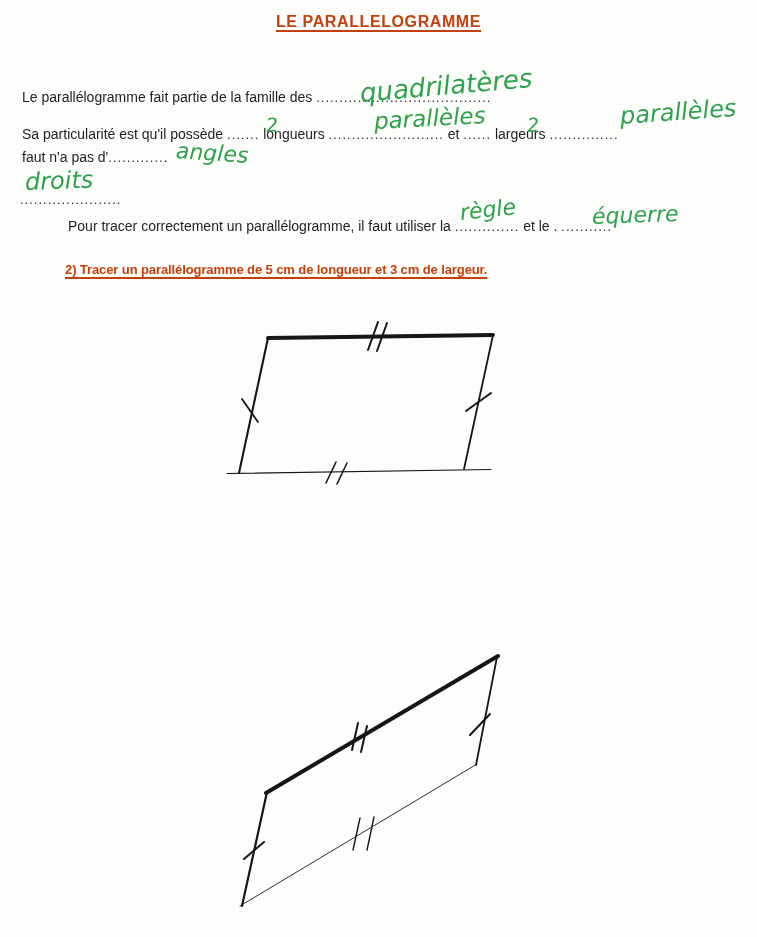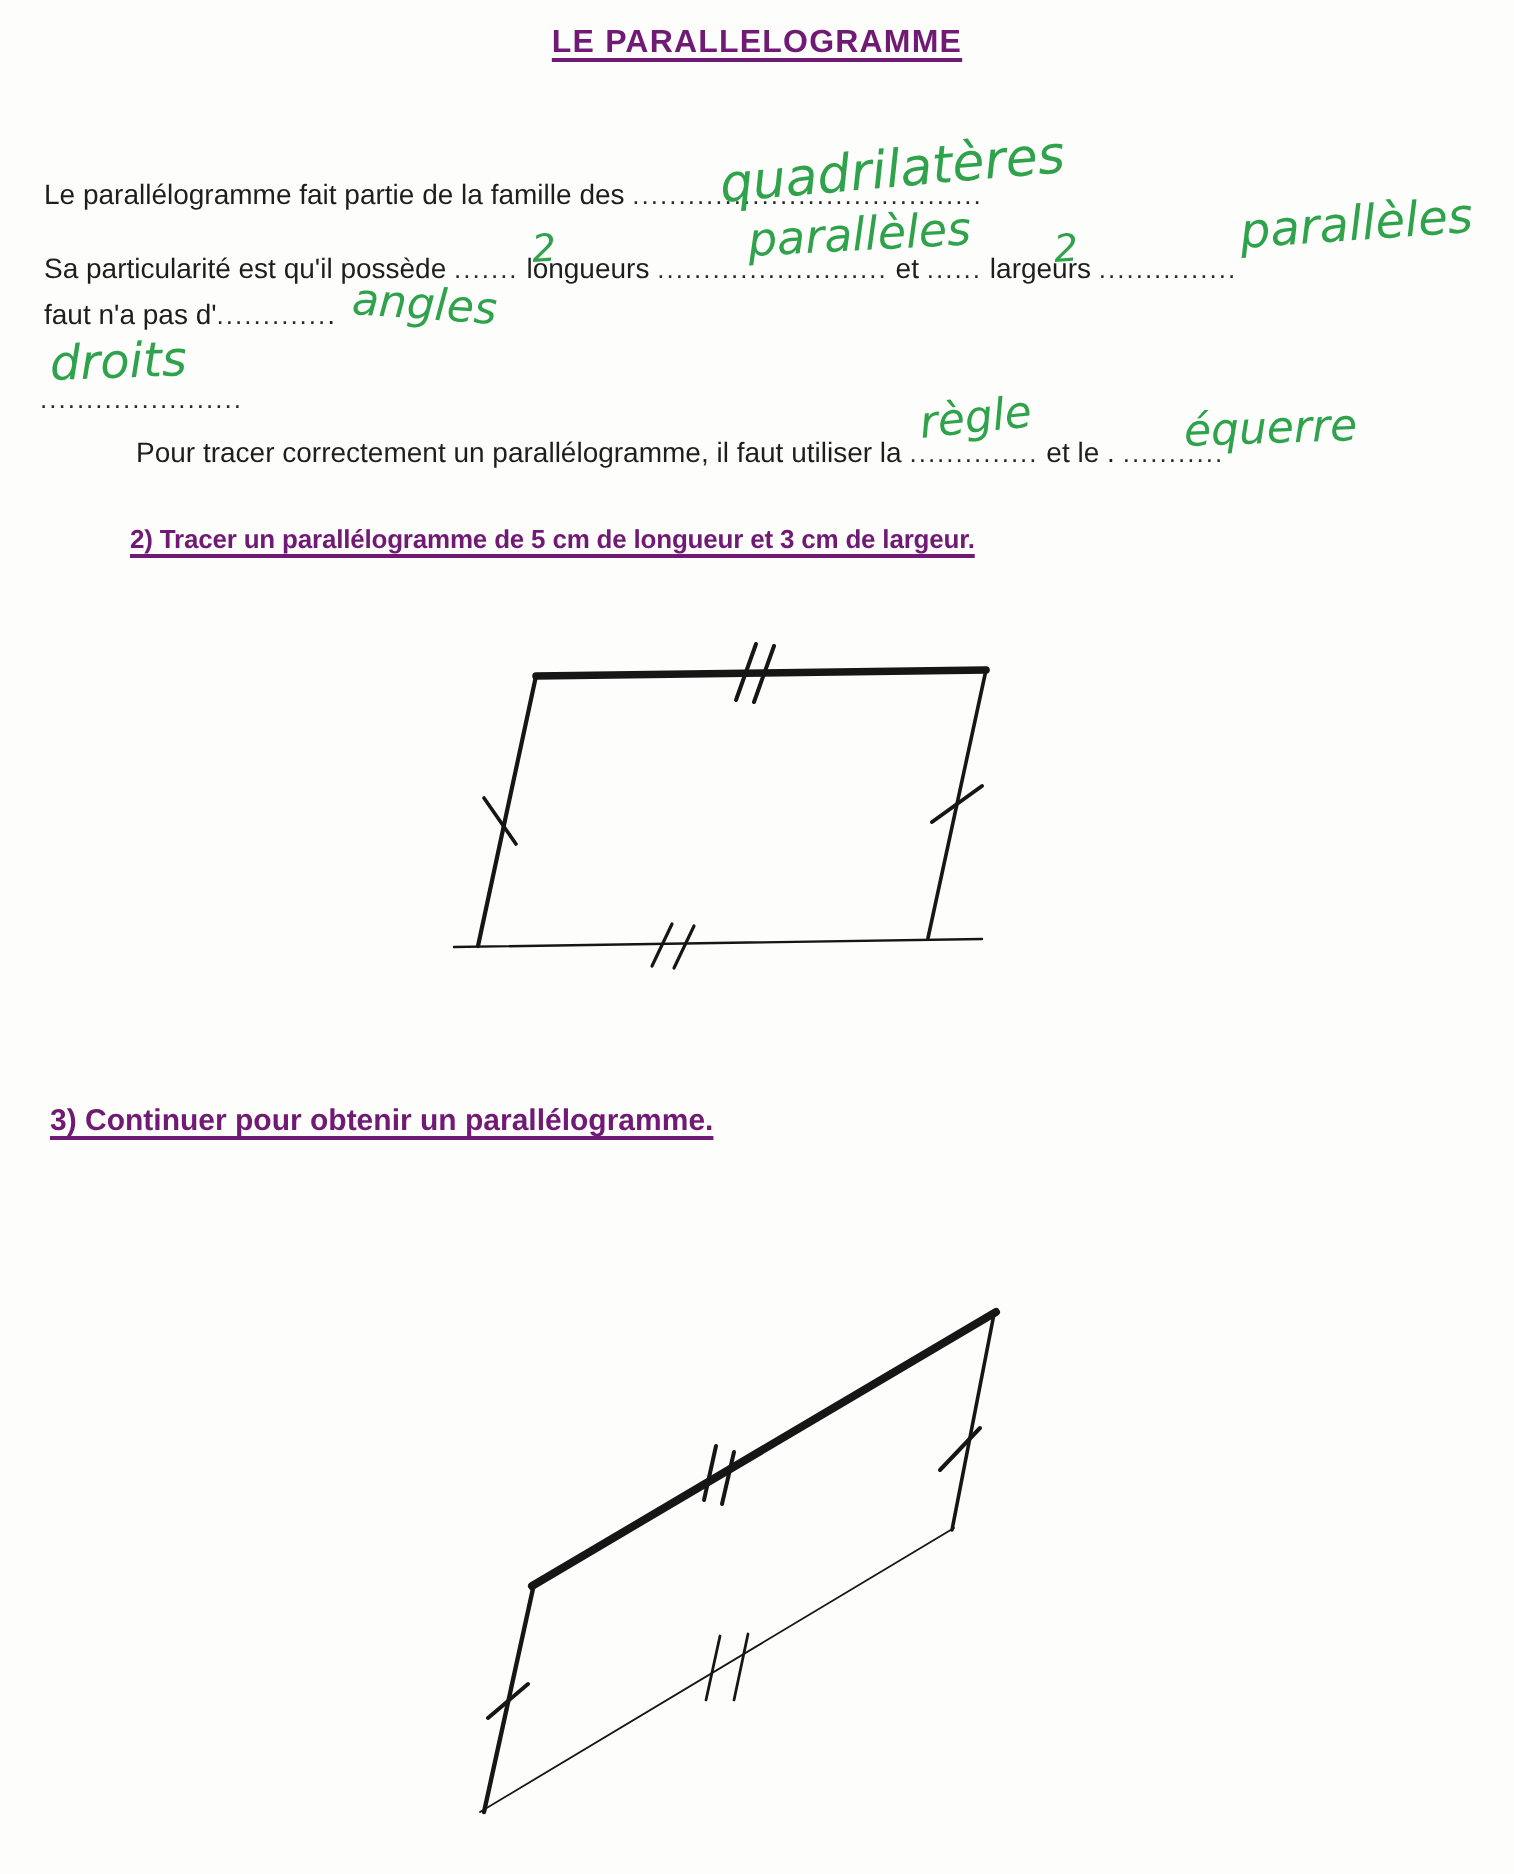--- a/index.html
+++ b/index.html
@@ -7,21 +7,21 @@
     width:757px;height:937px;
     background:#f6f6f3;
     font-family:"Liberation Sans", sans-serif;
     position:relative;
     overflow:hidden;
   }
   .page{
     position:absolute;left:0;top:0;width:757px;height:937px;
     background:#fdfdfb;
   }
-  .ink{color:#701a75;}
+  .ink{color:#c2410c;}
   .abs{position:absolute;white-space:nowrap;}
   .title{
     left:0;top:13px;width:757px;text-align:center;
     font-size:16px;font-weight:bold;letter-spacing:.6px;
     text-decoration:underline;text-decoration-thickness:2px;text-underline-offset:3px;
   }
   .h1{
     left:22px;top:55px;font-size:15px;font-weight:bold;
     text-decoration:underline;text-decoration-thickness:2px;text-underline-offset:3px;
   }
@@ -98,21 +98,20 @@
     <line x1="493" y1="335" x2="464" y2="469" stroke-width="1.8"></line>
     <line x1="227" y1="473.5" x2="491" y2="469.5" stroke-width="1.2"></line>
     <line x1="368" y1="350" x2="378" y2="322" stroke-width="2"></line>
     <line x1="377" y1="351" x2="387" y2="323" stroke-width="2"></line>
     <line x1="242" y1="399" x2="258" y2="422" stroke-width="1.8"></line>
     <line x1="466" y1="411" x2="491" y2="393" stroke-width="2"></line>
     <line x1="326" y1="483" x2="336" y2="462" stroke-width="1.6"></line>
     <line x1="337" y1="484" x2="347" y2="463" stroke-width="1.6"></line>
   </svg>
 
-  <div class="abs h3 ink">3) Continuer pour obtenir un parallélogramme.</div>
 
   <svg class="fig2" width="305" height="307" viewBox="215 630 305 307">
     <line x1="266" y1="793" x2="498" y2="656" stroke-width="4"></line>
     <line x1="497" y1="657" x2="476" y2="765" stroke-width="1.8"></line>
     <line x1="267" y1="792" x2="242" y2="906" stroke-width="2.2"></line>
     <line x1="240" y1="906" x2="477" y2="764" stroke-width="0.9"></line>
     <line x1="352" y1="750" x2="358" y2="723" stroke-width="2"></line>
     <line x1="361" y1="752" x2="367" y2="726" stroke-width="2"></line>
     <line x1="353" y1="850" x2="360" y2="818" stroke-width="1.4"></line>
     <line x1="367" y1="850" x2="374" y2="817" stroke-width="1.4"></line>

